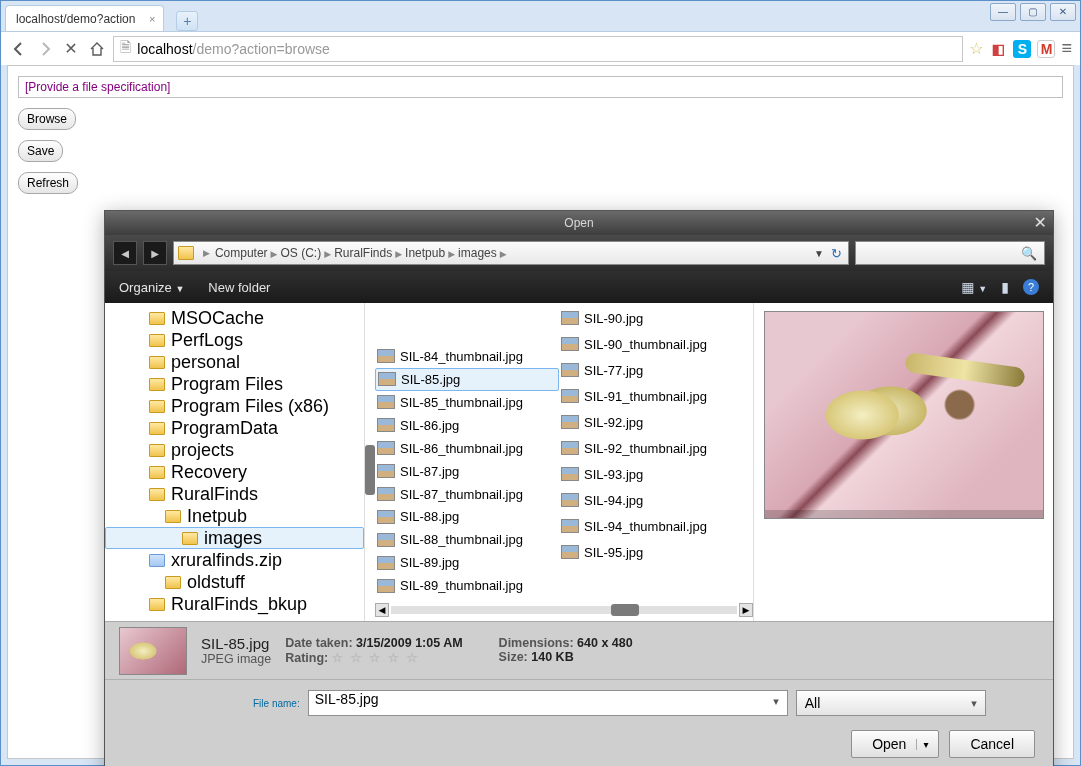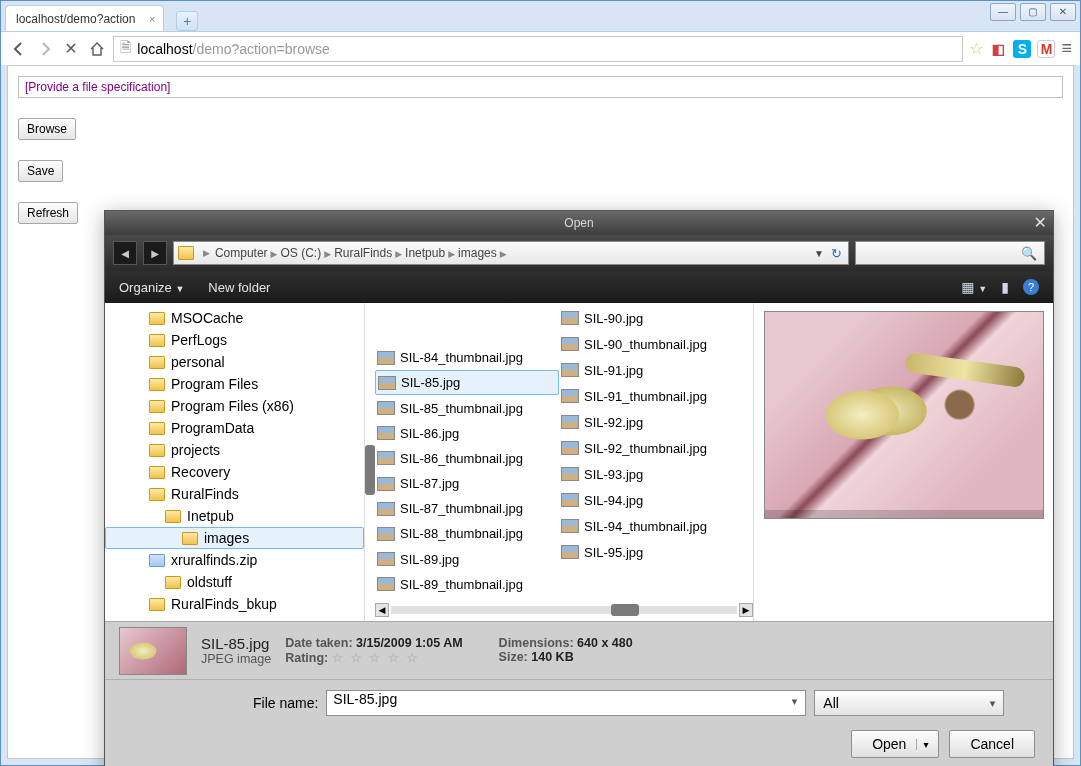--- a/index.html
+++ b/index.html
@@ -24,21 +24,21 @@
 .addr-host { color: #000; }
 .addr-path { color: #999; }
 .tb-right { display: flex; align-items: center; gap: 6px; }
 .star { color: #d8c05a; font-size: 16px; }
 .ext-ico { width: 18px; height: 18px; display:flex; align-items:center; justify-content:center; font-size:14px; font-weight:bold; border-radius:3px; }
 .menu-ico { font-size: 18px; color: #6a6a6a; }
 
 
 .page-area { position: absolute; top: 64px; left: 6px; right: 6px; bottom: 6px; background: #fff; border: 1px solid #c7c7c7; padding: 10px; }
 .spec-input { width: 100%; height: 22px; border: 1px solid #bfbfbf; padding: 0 6px; font-size: 12px; color: #850080; }
-.page-btn { margin-top: 20px; padding: 3px 8px; font-size: 12px; background: linear-gradient(#fdfdfd,#e6e6e6); border: 1px solid #a7a7a7; border-radius: 2px; display: block; }
+.page-btn { margin-top: 10px; padding: 3px 8px; font-size: 12px; background: linear-gradient(#fdfdfd,#e6e6e6); border: 1px solid #a7a7a7; border-radius: 10px; display: block; }
 
 
 .open-dlg { position: absolute; top: 144px; left: 96px; width: 950px; height: 580px; border: 1px solid #555; box-shadow: 0 4px 20px rgba(0,0,0,.3); background: #ccc; }
 .dlg-title { height: 24px; background: linear-gradient(#6a6a6a,#3d3d3d); color: #d8d8d8; font-size: 12px; display: flex; align-items: center; justify-content: center; position: relative; }
 .dlg-close { position: absolute; right: 6px; top: 2px; color: #e0e0e0; font-size: 16px; cursor: pointer; }
 
 .dlg-nav { height: 36px; background: linear-gradient(#4a4a4a,#2b2b2b); display: flex; align-items: center; padding: 0 8px; gap: 6px; }
 .nav-back, .nav-fwd { width: 24px; height: 24px; background: #1a1a1a; color: #c8c8c8; border: 1px solid #555; display:flex; align-items:center; justify-content:center; font-size:10px; }
 .bc-bar { flex: 1; height: 24px; background: linear-gradient(#fcfcfc,#e8e8e8); border: 1px solid #8a8a8a; display: flex; align-items: center; font-size: 12px; color: #444; padding: 0 4px; gap: 2px; position: relative; }
 .bc-folder-ico { width: 16px; height: 14px; background: linear-gradient(#ffe9a3,#f0c34e); border: 1px solid #c99a1e; border-radius: 1px; margin-right: 4px; }
@@ -47,21 +47,21 @@
 .bc-refresh { position:absolute; right: 6px; color:#2a6db5; font-size: 13px; }
 .search-bar { width: 190px; height: 24px; background: linear-gradient(#fcfcfc,#e8e8e8); border: 1px solid #8a8a8a; position: relative; }
 .search-bar .mag { position: absolute; right:6px; top:4px; color:#5a7da5; font-size:13px; }
 
 .dlg-toolbar { height: 32px; background: linear-gradient(#2f2f2f,#1a1a1a); display: flex; align-items: center; padding: 0 14px; gap: 24px; color: #e4e4e4; font-size: 13px; }
 .dlg-toolbar-right { margin-left: auto; display: flex; gap: 14px; align-items:center; }
 .tb-ico { color:#cfd8e6; font-size:14px; }
 .help-ico { width:16px; height:16px; border-radius:50%; background:#3a7dd6; color:#fff; font-size:11px; display:flex; align-items:center; justify-content:center; }
 
 .dlg-body { display: flex; height: 318px; background: #fff; }
-.tree { width: 260px; border-right: 1px solid #ddd; overflow: hidden; padding: 4px 0; font-size: 14px; }
+.tree { width: 260px; border-right: 1px solid #ddd; overflow: hidden; padding: 4px 0; font-size: 18px; }
 .tree-row { display: flex; align-items: center; height: 22px; padding-left: 0; cursor: default; white-space: nowrap; }
 .tree-row.sel { background: #e5f1fb; border: 1px solid #7bb6ef; border-radius: 2px; }
 .folder-ico { width: 16px; height: 13px; background: linear-gradient(#ffe9a3,#f0c34e); border: 1px solid #c99a1e; border-radius: 1px; margin-right: 6px; flex-shrink:0; }
 .zip-ico { width: 16px; height: 13px; background: linear-gradient(#cfe3fb,#a4c8f0); border: 1px solid #6a9bd4; border-radius: 1px; margin-right: 6px; flex-shrink:0; }
 .pad1 { padding-left: 44px; }
 .pad2 { padding-left: 60px; }
 .pad3 { padding-left: 76px; }
 
 .file-area { flex: 1; position: relative; overflow: hidden; }
 .file-scroll { position:absolute; left:10px; top:2px; right:0; bottom:24px; display:flex; }
@@ -94,21 +94,21 @@
   radial-gradient(ellipse 22px 14px at 35% 50%, #f4eec2, #d8c87a 60%, transparent 62%),
   linear-gradient(135deg, #e8c8d0, #b06878);
   border:1px solid #888; }
 .det-cols { display:flex; gap: 36px; font-weight: bold; }
 .det-label { color:#555; }
 .det-title { font-size: 15px; font-weight: 500; }
 .stars { color:#bbb; letter-spacing:2px; }
 
 .dlg-bottom { height: 106px; background: #cfcfcf; padding: 10px 18px; border-top:1px solid #b0b0b0; }
 .fn-row { display:flex; align-items:center; gap: 8px; margin-left: 130px; }
-.fn-label { font-size: 14px; color:#000000; }
+.fn-label { font-size: 10px; color:#0369a1; }
 .fn-input { width: 480px; height: 26px; border: 1px solid #8f8f8f; padding: 0 6px; font-size: 14px; background:#fff; position: relative; }
 .fn-input::after { content:"▾"; position:absolute; right:8px; top:4px; color:#555; font-size:11px; }
 .filter-drop { width: 190px; height: 26px; border:1px solid #8f8f8f; background:linear-gradient(#fefefe,#e4e4e4); padding: 0 8px; font-size: 14px; display:flex; align-items:center; position:relative; }
 .filter-drop::after { content:"▾"; position:absolute; right:8px; color:#555; font-size:11px; }
 .btn-row { display:flex; justify-content:flex-end; gap: 10px; margin-top: 14px; }
 .dlg-btn { height: 28px; padding: 0 20px; border: 1px solid #8f8f8f; background:linear-gradient(#fdfdfd,#e0e0e0); font-size: 14px; border-radius:2px; display:flex; align-items:center; }
 .dlg-btn.split { padding-right: 4px; }
 .dlg-btn.split .sp { border-left:1px solid #aaa; padding: 0 6px; margin-left: 10px; font-size:10px; }
 </style>
 </head>
@@ -286,20 +286,24 @@
                 <div class="file-item">
                   <span class="thumb-ico"></span>
                   <span>SIL-87.jpg</span>
                 </div>
                 <div class="file-item">
                   <span class="thumb-ico"></span>
                   <span>SIL-87_thumbnail.jpg</span>
                 </div>
                 <div class="file-item">
                   <span class="thumb-ico"></span>
+                  <span>SIL-88.jpg</span>
+                </div>
+                <div class="file-item">
+                  <span class="thumb-ico"></span>
                   <span>SIL-88_thumbnail.jpg</span>
                 </div>
                 <div class="file-item">
                   <span class="thumb-ico"></span>
                   <span>SIL-89.jpg</span>
                 </div>
                 <div class="file-item">
                   <span class="thumb-ico"></span>
                   <span>SIL-89_thumbnail.jpg</span>
                 </div>
@@ -308,21 +312,21 @@
                 <div class="file-item">
                   <span class="thumb-ico"></span>
                   <span>SIL-90.jpg</span>
                 </div>
                 <div class="file-item">
                   <span class="thumb-ico"></span>
                   <span>SIL-90_thumbnail.jpg</span>
                 </div>
                 <div class="file-item">
                   <span class="thumb-ico"></span>
-                  <span>SIL-91.jpg</span>
+                  <span>SIL-77.jpg</span>
                 </div>
                 <div class="file-item">
                   <span class="thumb-ico"></span>
                   <span>SIL-91_thumbnail.jpg</span>
                 </div>
                 <div class="file-item">
                   <span class="thumb-ico"></span>
                   <span>SIL-92.jpg</span>
                 </div>
                 <div class="file-item">

